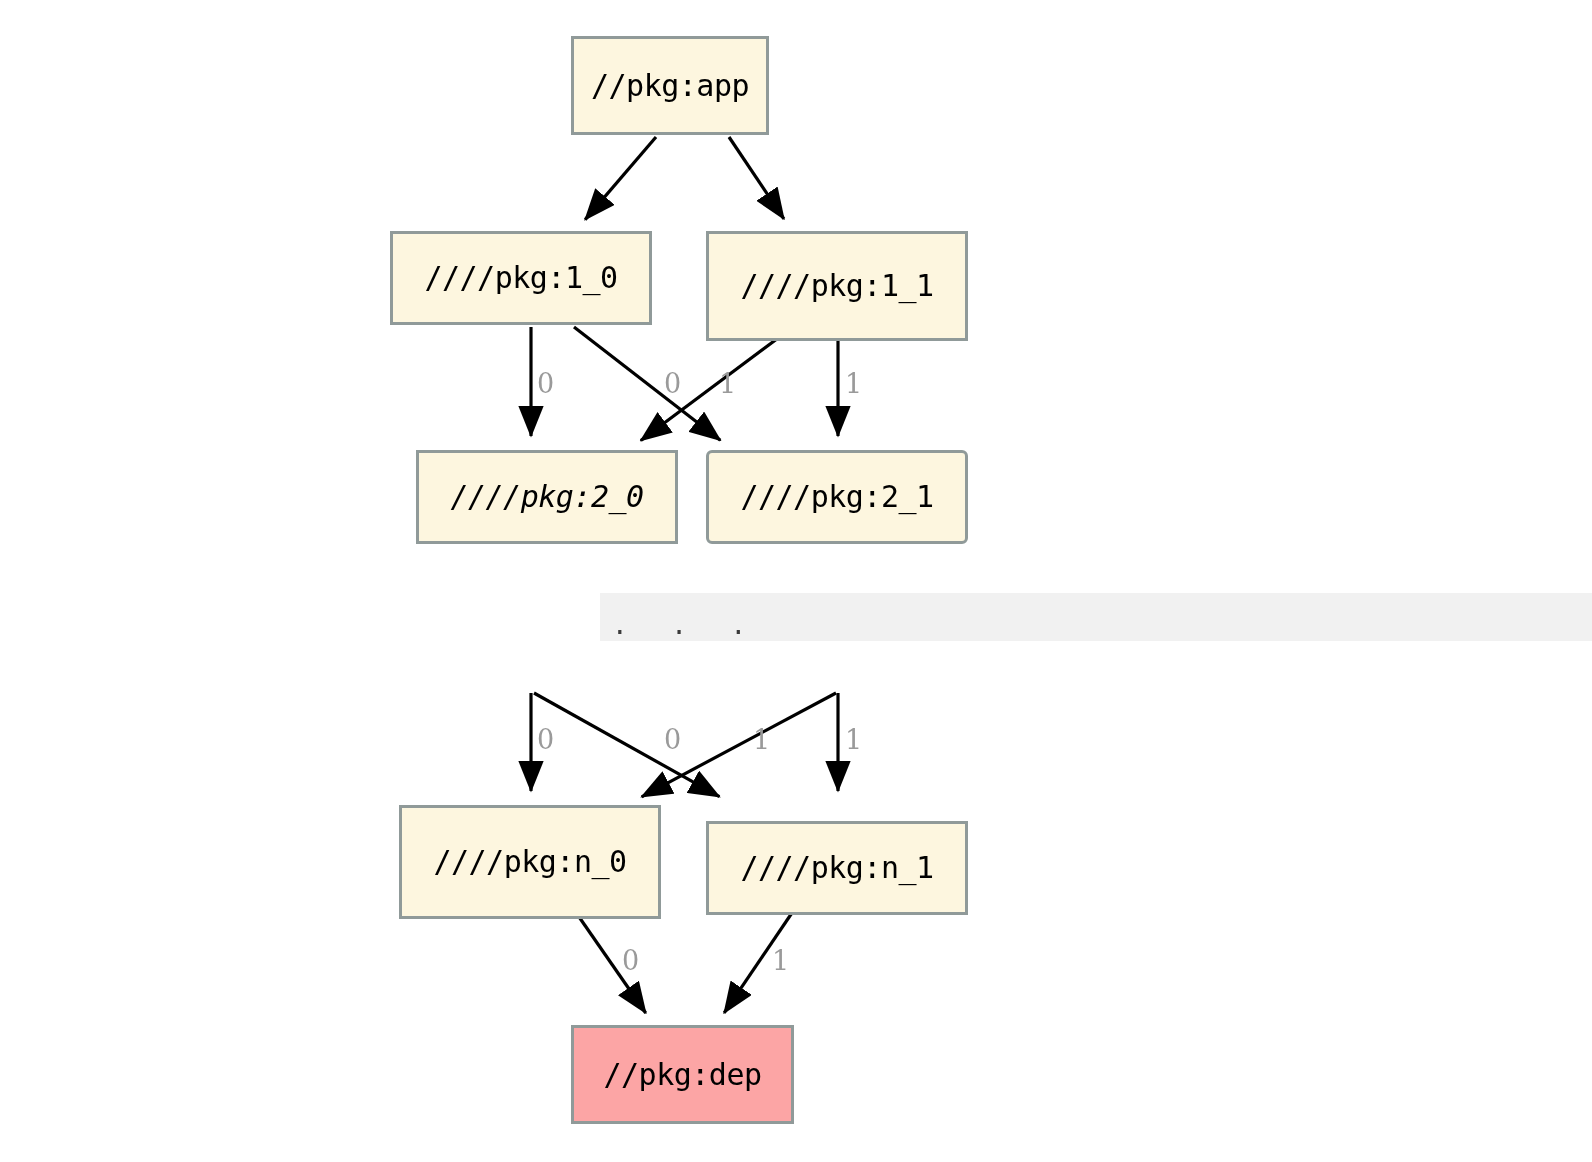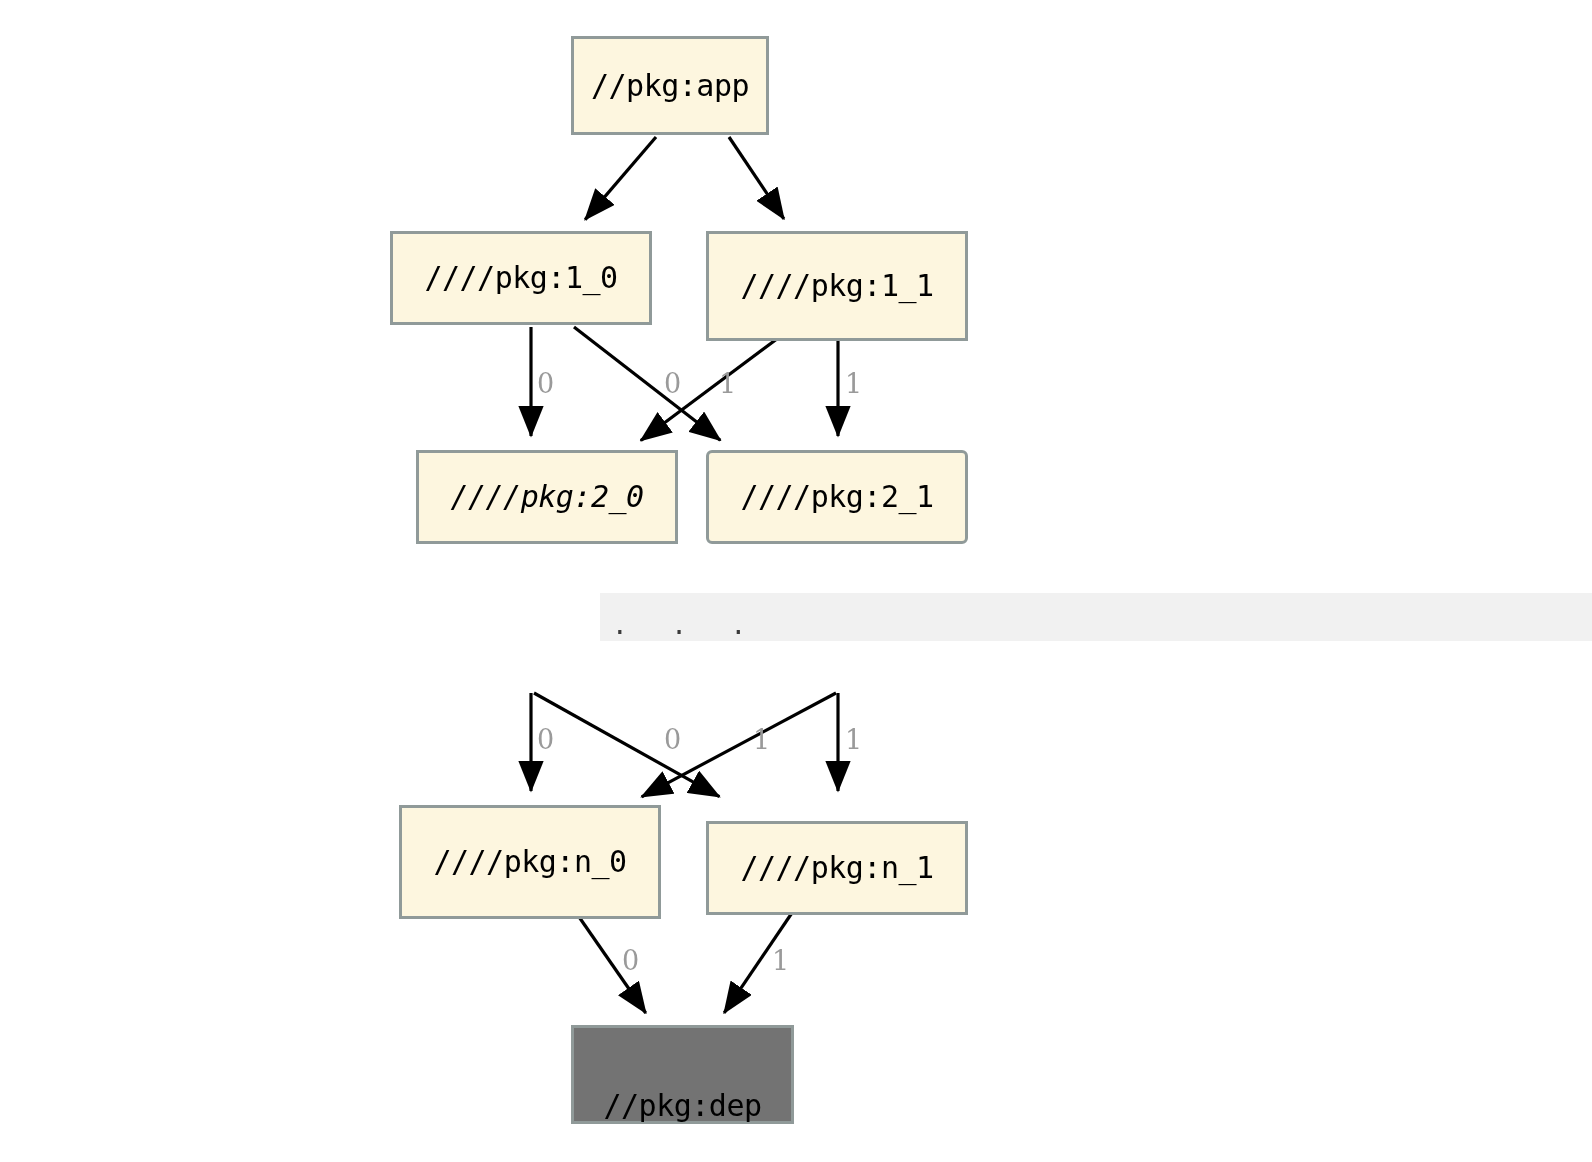--- a/index.html
+++ b/index.html
@@ -109,21 +109,21 @@
       </div>
       <div class="node-box" style="left: 706px; top: 450px; width: 262px; height: 94px; background: rgb(253, 246, 223); border-color: rgb(144, 154, 153); border-radius: 6px;">
         <span class="node-label">////pkg:2_1</span>
       </div>
       <div class="node-box" style="left: 399px; top: 805px; width: 262px; height: 114px; background: rgb(253, 246, 223); border-color: rgb(144, 154, 153);">
         <span class="node-label">////pkg:n_0</span>
       </div>
       <div class="node-box" style="left: 706px; top: 805px; width: 262px; height: 94px; background: rgb(253, 246, 223); border-color: rgb(144, 154, 153); margin-top: 16px;">
         <span class="node-label">////pkg:n_1</span>
       </div>
-      <div class="node-box" style="left: 571px; top: 1025px; width: 223px; height: 99px; background: #737373; border-color: rgb(144, 154, 153); align-items: flex-end;">
+      <div class="node-box" style="left: 571px; top: 1025px; width: 223px; height: 99px; background: #fca5a5; border-color: rgb(144, 154, 153);">
         <span class="node-label">//pkg:dep</span>
       </div>
     </div>
 
   <div class="ellipsis-band" id="ellipsis-band" style="left: 600px; top: 593px; width: 992px; height: 48px; background: rgb(241, 241, 241);">
     <span class="ellipsis-text" id="ellipsis-text" style="color: rgb(59, 59, 59);">. . .</span>
   </div>
 
   <div id="edge-labels-layer">
       <div class="edge-label" style="left: 537px; top: 370px; color: rgb(154, 154, 154);">0</div>

